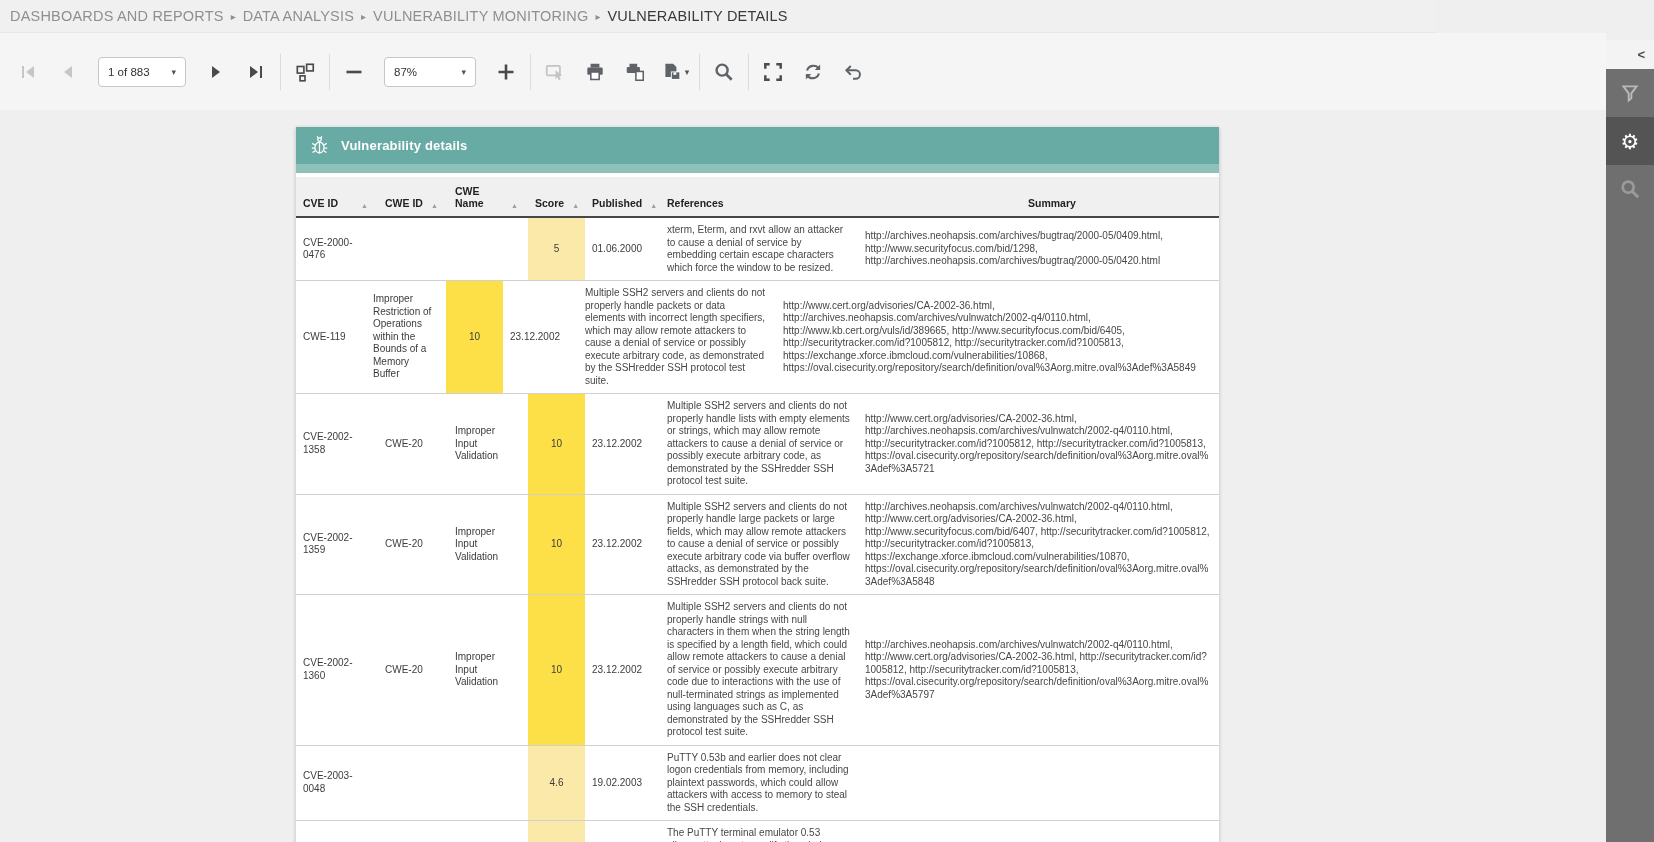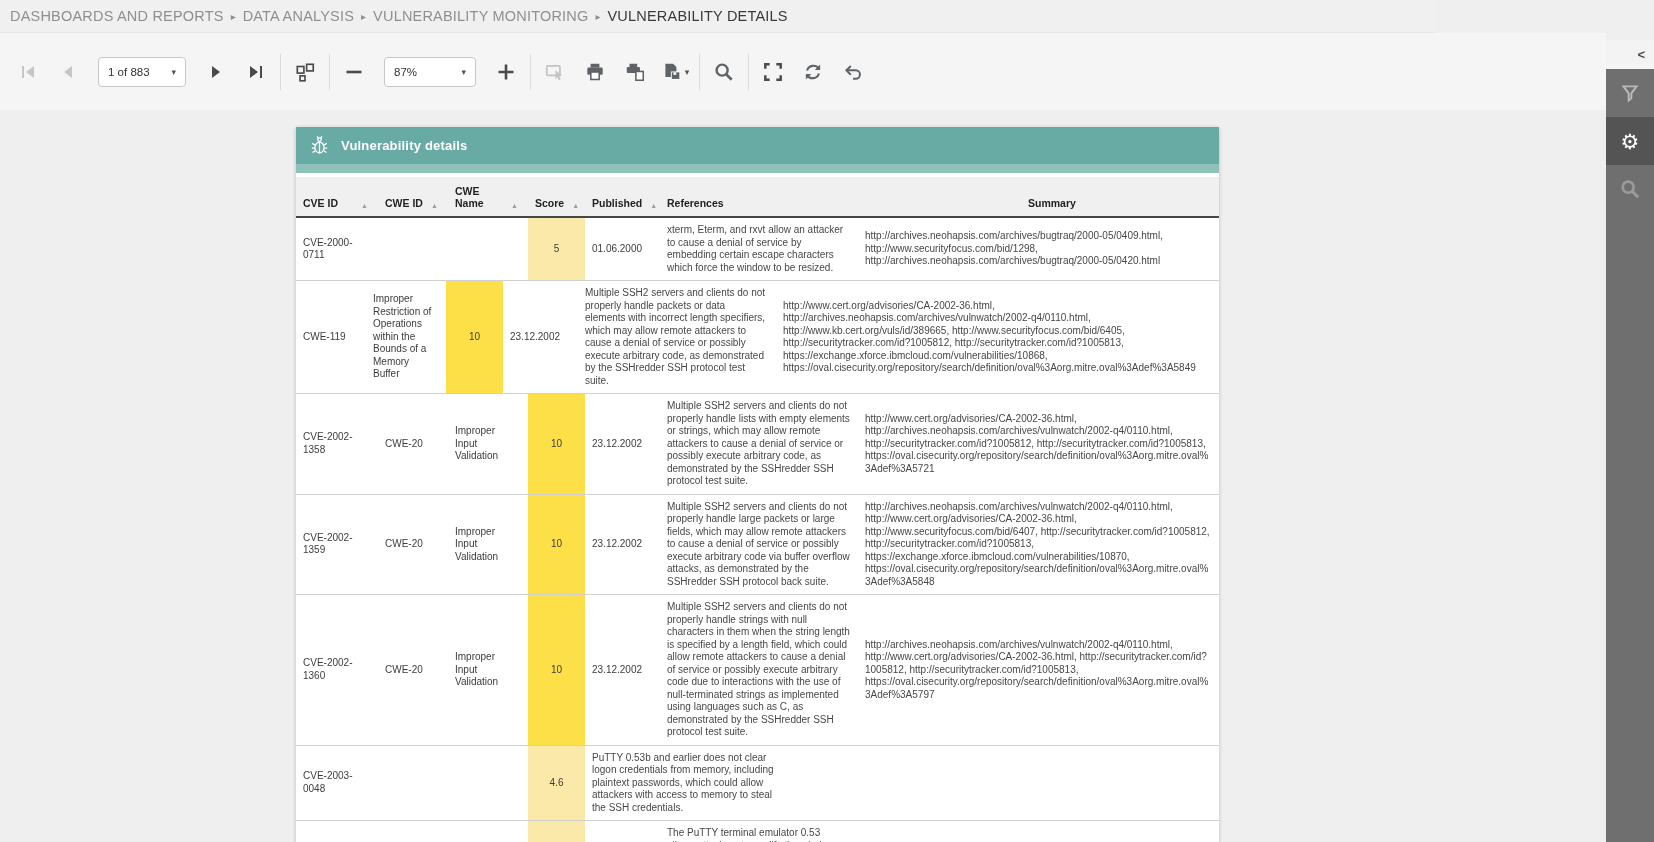--- a/index.html
+++ b/index.html
@@ -253,21 +253,21 @@
         <div class="hcell c6">
           <span>References</span>
         </div>
         <div class="hcell c5">
           <span>Summary</span>
         </div>
       </div>
     <div>
         <div class="trow">
           <div class="tcell c0">
-            <div>CVE-2000-0711</div>
+            <div>CVE-2000-0476</div>
           </div>
           <div class="tcell c1">
             <div></div>
           </div>
           <div class="tcell c2">
             <div></div>
           </div>
           <div class="tcell c3 score-yellow">
             <div>5</div>
           </div>
@@ -376,20 +376,23 @@
           </div>
           <div class="tcell c1">
             <div></div>
           </div>
           <div class="tcell c2">
             <div></div>
           </div>
           <div class="tcell c3 score-yellow">
             <div>4.6</div>
           </div>
+          <div class="tcell c4">
+            <div>19.02.2003</div>
+          </div>
           <div class="tcell c5">
             <div>PuTTY 0.53b and earlier does not clear logon credentials from memory, including plaintext passwords, which could allow attackers with access to memory to steal the SSH credentials.</div>
           </div>
         </div>
         <div class="trow">
           <div class="tcell c0"></div>
           <div class="tcell c1">
             <div></div>
           </div>
           <div class="tcell c2">

